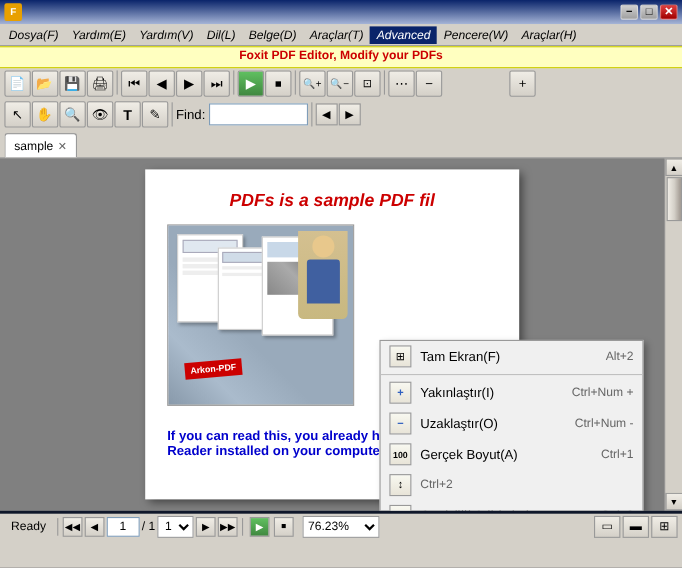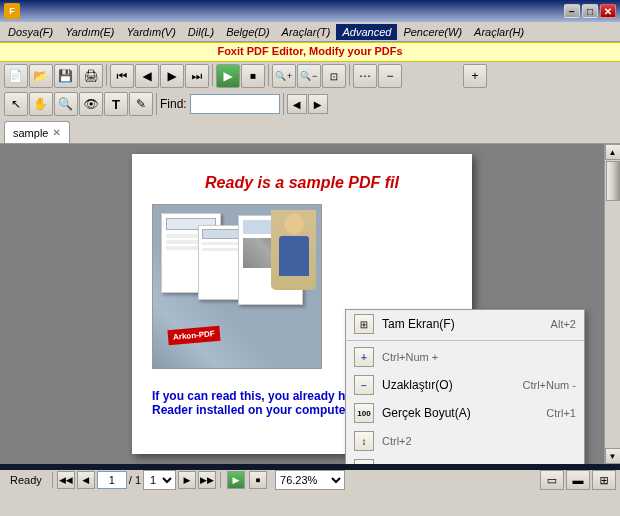--- a/index.html
+++ b/index.html
@@ -248,21 +248,21 @@
       flex-shrink: 0;
     }
     .ctx-label { flex: 1; }
     .ctx-shortcut { color: #666; font-size: 11px; }
     .ctx-separator { height: 1px; background: #c0c0c0; margin: 2px 0; }
 
     
     .status-bar {
       height: 26px;
       background: #d4d0c8;
-      border-top: 6px solid #0f172a;
+      border-top: 3px solid #0f172a;
       display: flex;
       align-items: center;
       padding: 0 4px;
       gap: 4px;
     }
     .status-text { font-size: 11px; color: #000; padding: 0 6px; flex-shrink: 0; }
     .status-sep { width: 1px; height: 16px; background: #999; }
     .page-nav { display: flex; align-items: center; gap: 2px; }
     .page-nav-btn {
       width: 18px; height: 18px;
@@ -375,21 +375,21 @@
 <div class="tab-bar">
   <div class="tab active">
     <span>sample</span>
     <span class="tab-close">✕</span>
   </div>
 </div>
 
 <div class="content-wrap" style="position:relative; height: 320px;">
   <div class="pdf-viewer">
     <div class="pdf-page">
-      <div class="pdf-title">Ready is a sample PDF fil</div>
+      <div class="pdf-title">PDFs is a sample PDF fil</div>
       <div class="pdf-image-placeholder">
         <div class="pdf-img-inner">
 
           <div style="position:absolute; top:8px; left:8px; width:60px; height:80px; background:white; border:1px solid #ccc; box-shadow:2px 2px 3px rgba(0,0,0,0.3);">
             <div style="background:#e0e8f0; height:12px; margin:4px; border:1px solid #aab;"></div>
             <div style="background:#eee; height:4px; margin:4px 4px 2px 4px;"></div>
             <div style="background:#eee; height:4px; margin:2px 4px;"></div>
             <div style="background:#eee; height:4px; margin:2px 4px;"></div>
           </div>
           <div style="position:absolute; top:20px; left:45px; width:55px; height:75px; background:white; border:1px solid #ccc; box-shadow:2px 2px 3px rgba(0,0,0,0.3);">
@@ -430,20 +430,21 @@
     <div class="ctx-item">
       <div class="ctx-icon">⊞</div>
       <span class="ctx-label">Tam Ekran(F)</span>
       <span class="ctx-shortcut">Alt+2</span>
     </div>
 
     <div class="ctx-separator"></div>
 
     <div class="ctx-item">
       <div class="ctx-icon" style="color:#3060c0; font-weight:bold;">+</div>
+      <span class="ctx-label">Yakınlaştır(I)</span>
       <span class="ctx-shortcut">Ctrl+Num +</span>
     </div>
 
     <div class="ctx-item">
       <div class="ctx-icon" style="color:#3060c0; font-weight:bold;">−</div>
       <span class="ctx-label">Uzaklaştır(O)</span>
       <span class="ctx-shortcut">Ctrl+Num -</span>
     </div>
 
     <div class="ctx-item">

